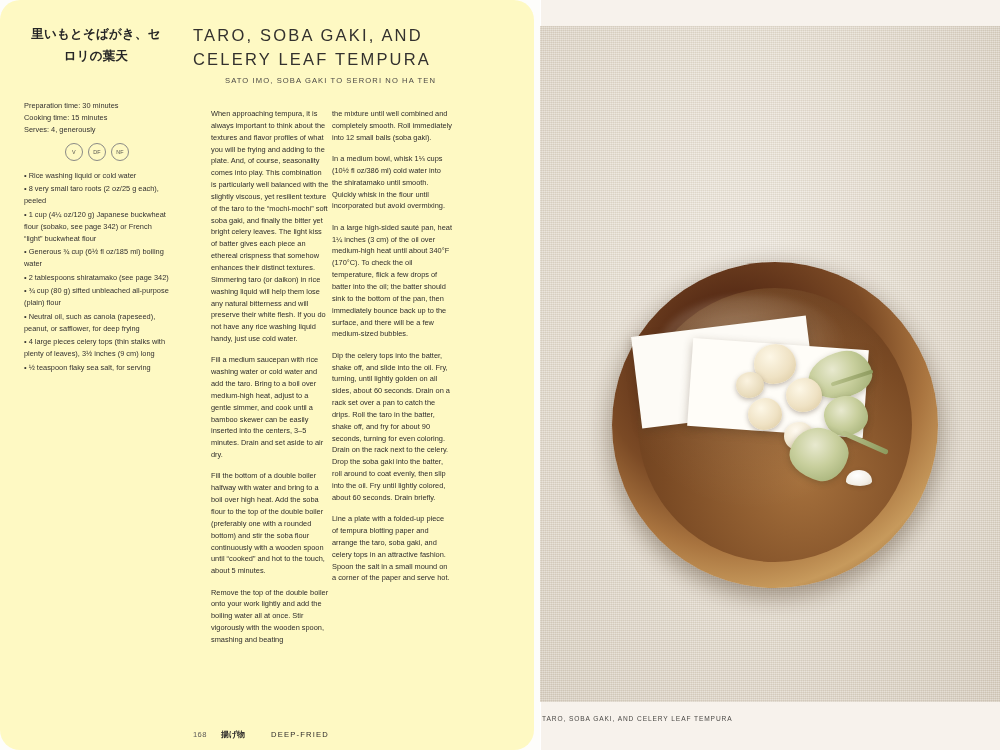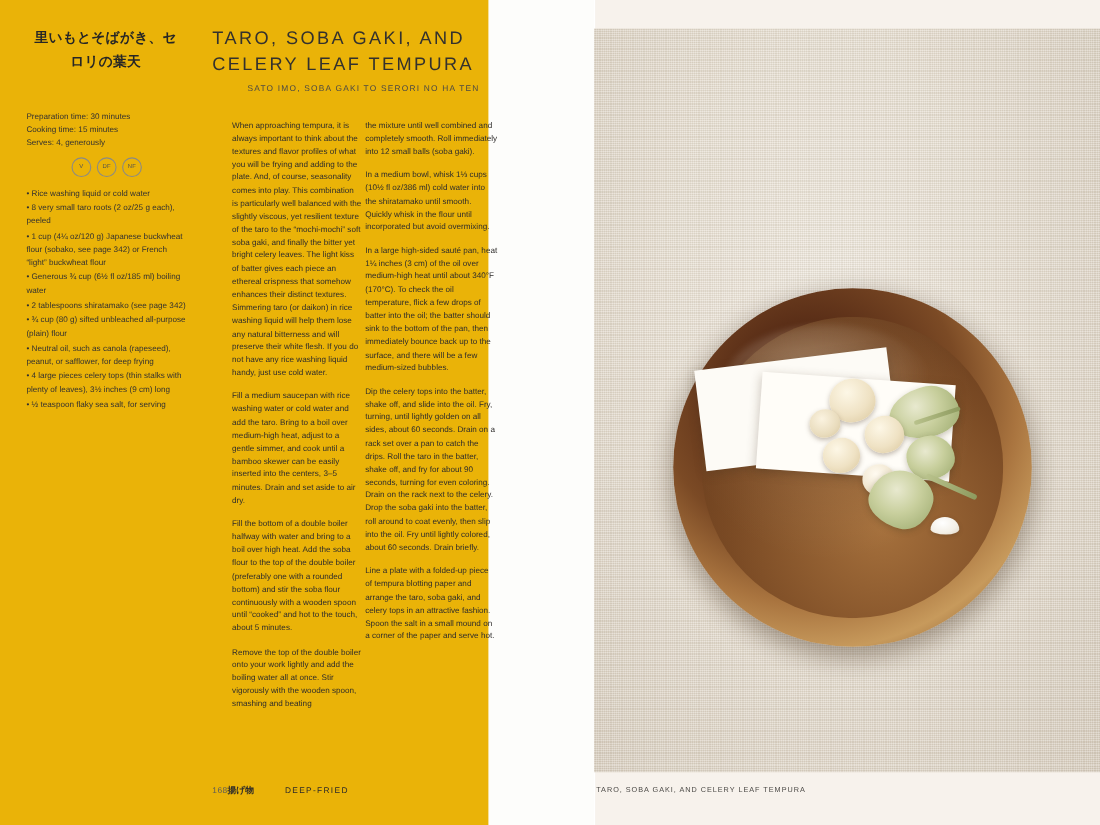--- a/index.html
+++ b/index.html
@@ -18,23 +18,24 @@
     position: relative;
     width: 1000px;
     height: 750px;
     background: #fdfdfb;
   }
 
   
   .left-page {
     position: absolute;
     left: 0; top: 0;
-    width: 444px;
+    width: 534px;
     height: 750px;
-    background: #eab308;
+    background: #fef9c3;
+    border-radius: 20px;
   }
 
   .jp-title {
     position: absolute;
     left: 26px;
     top: 24px;
     width: 140px;
     text-align: center;
     font-size: 12.5px;
     line-height: 1.75;
@@ -128,40 +129,40 @@
   .col-body p {
     margin: 0 0 9.5px 0;
   }
   .col-2 { left: 211px; width: 118px; }
   .col-3 { left: 332px; width: 120px; }
 
   
   .footer {
     position: absolute;
     left: 193px;
-    bottom: 26px;
+    bottom: 10px;
     display: flex;
     align-items: baseline;
-    gap: 0;
+    gap: 14px;
   }
   .page-num {
     font-size: 7.6px;
     color: #5d5b58;
     letter-spacing: 0.4px;
   }
   .footer-jp {
     font-size: 8px;
     color: #2c2a29;
     font-weight: 700;
   }
   .footer-cat {
     font-size: 7.6px;
     letter-spacing: 1.2px;
     color: #2c2a29;
-    margin-left: 28px;
+    margin-left: 12px;
     text-transform: uppercase;
   }
 
   
   .right-page {
     position: absolute;
     left: 540px;
     top: 0;
     width: 460px;
     height: 750px;

